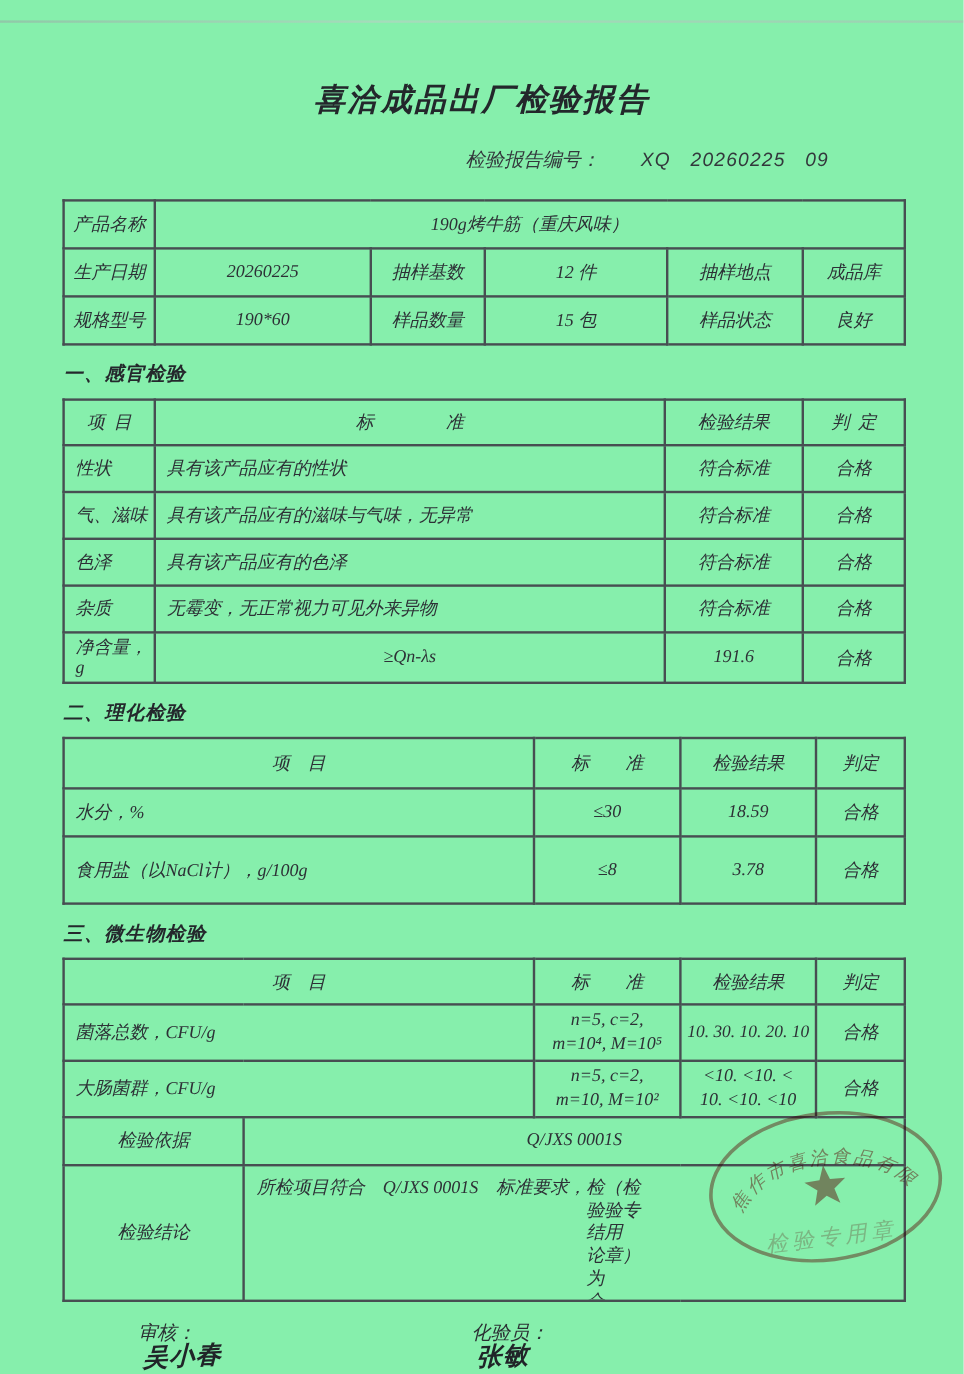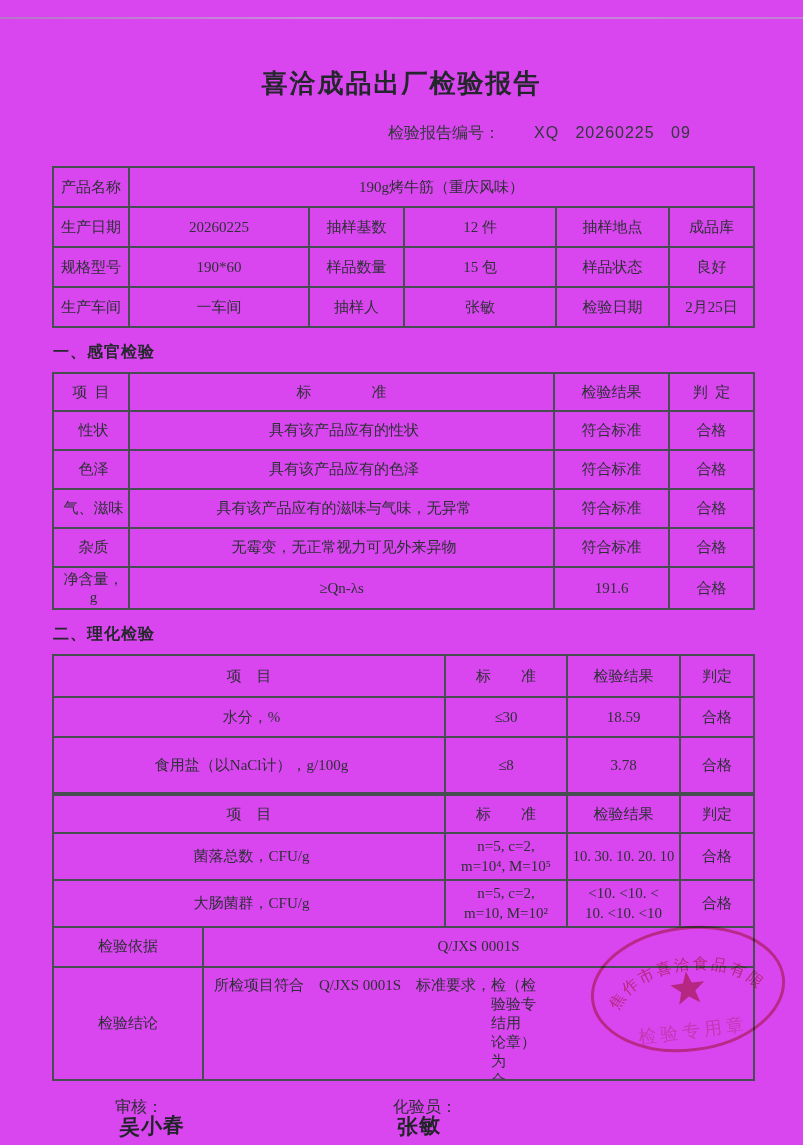--- a/index.html
+++ b/index.html
@@ -1,23 +1,24 @@
 <!DOCTYPE html>
 <html><head>
 <meta charset="utf-8">
 <style>
   html,body{margin:0;padding:0;background:#e8e8e8;}
   .page{
     position:relative;
     width:803px;height:1145px;
-    background:#d946ef;
+    background:#86efac;
     font-family:"Liberation Serif",serif;
     color:#2d3136;
     overflow:hidden;
     margin:0 auto;
+    font-style:italic;
   }
   .scanline{
     position:absolute;top:17px;left:0;width:803px;height:2px;
     background:linear-gradient(90deg,#9aa3a4 0%,#c3caca 40%,#aeb6b6 100%);
     opacity:.5;
   }
   .doc-title{
     padding-top:66px;
     text-align:center;
     font-family:"Liberation Sans",sans-serif;
@@ -45,21 +46,21 @@
   td{
     border:2px solid #474e52;
     font-size:15px;
     text-align:center;
     vertical-align:middle;
     padding:2px 4px;
     overflow:hidden;
     color:#2d3136;
   }
   td.hdr{ white-space:pre; font-size:15px; }
-  td.left{ text-align:center; padding-left:9px; }
+  td.left{ text-align:left; padding-left:9px; }
   td.std-wrap{ line-height:1.35; }
   .section-heading{
     margin:0;
     padding:14px 0 9px 53px;
     font-size:16px;
     font-weight:bold;
     color:#24282c;
     letter-spacing:1px;
   }
   .t-info{ margin-top:22px;border-radius:23px; }
@@ -137,28 +138,20 @@
       <td>抽样地点</td>
       <td>成品库</td>
     </tr>
     <tr style="height:40px">
       <td>规格型号</td>
       <td>190*60</td>
       <td>样品数量</td>
       <td>15 包</td>
       <td>样品状态</td>
       <td>良好</td>
-    </tr>
-    <tr style="height:40px">
-      <td>生产车间</td>
-      <td>一车间</td>
-      <td>抽样人</td>
-      <td>张敏</td>
-      <td>检验日期</td>
-      <td>2月25日</td>
     </tr>
   </tbody>
     </table>
 
   <div class="section-heading">一、感官检验</div>
   <table>
     <colgroup>
         <col style="width:76px">
         <col style="width:425px">
         <col style="width:115px">
@@ -171,28 +164,28 @@
       <td class="hdr">检验结果</td>
       <td class="hdr">判  定</td>
     </tr>
     <tr style="height:39px">
       <td class="left">性状</td>
       <td class="left">具有该产品应有的性状</td>
       <td>符合标准</td>
       <td>合格</td>
     </tr>
     <tr style="height:39px">
+      <td class="left">气、滋味</td>
+      <td class="left">具有该产品应有的滋味与气味，无异常</td>
+      <td>符合标准</td>
+      <td>合格</td>
+    </tr>
+    <tr style="height:39px">
       <td class="left">色泽</td>
       <td class="left">具有该产品应有的色泽</td>
-      <td>符合标准</td>
-      <td>合格</td>
-    </tr>
-    <tr style="height:39px">
-      <td class="left">气、滋味</td>
-      <td class="left">具有该产品应有的滋味与气味，无异常</td>
       <td>符合标准</td>
       <td>合格</td>
     </tr>
     <tr style="height:39px">
       <td class="left">杂质</td>
       <td class="left">无霉变，无正常视力可见外来异物</td>
       <td>符合标准</td>
       <td>合格</td>
     </tr>
     <tr style="height:39px">
@@ -227,20 +220,21 @@
     </tr>
     <tr style="height:56px">
       <td class="left">食用盐（以NaCl计），g/100g</td>
       <td>≤8</td>
       <td>3.78</td>
       <td>合格</td>
     </tr>
   </tbody>
     </table>
 
+  <div class="section-heading">三、微生物检验</div>
   <table>
     <colgroup>
         <col style="width:150px">
         <col style="width:242px">
         <col style="width:122px">
         <col style="width:113px">
         <col style="width:74px">
       </colgroup>
     <tbody>
         <tr style="height:38px">

